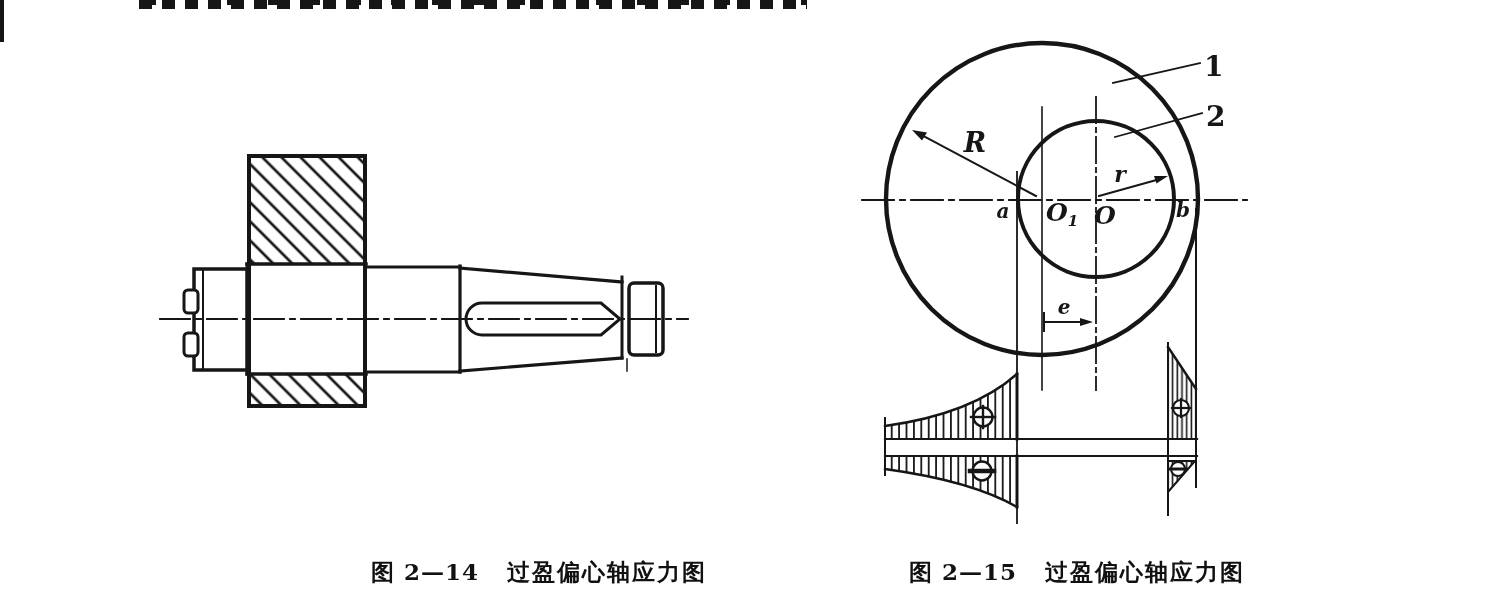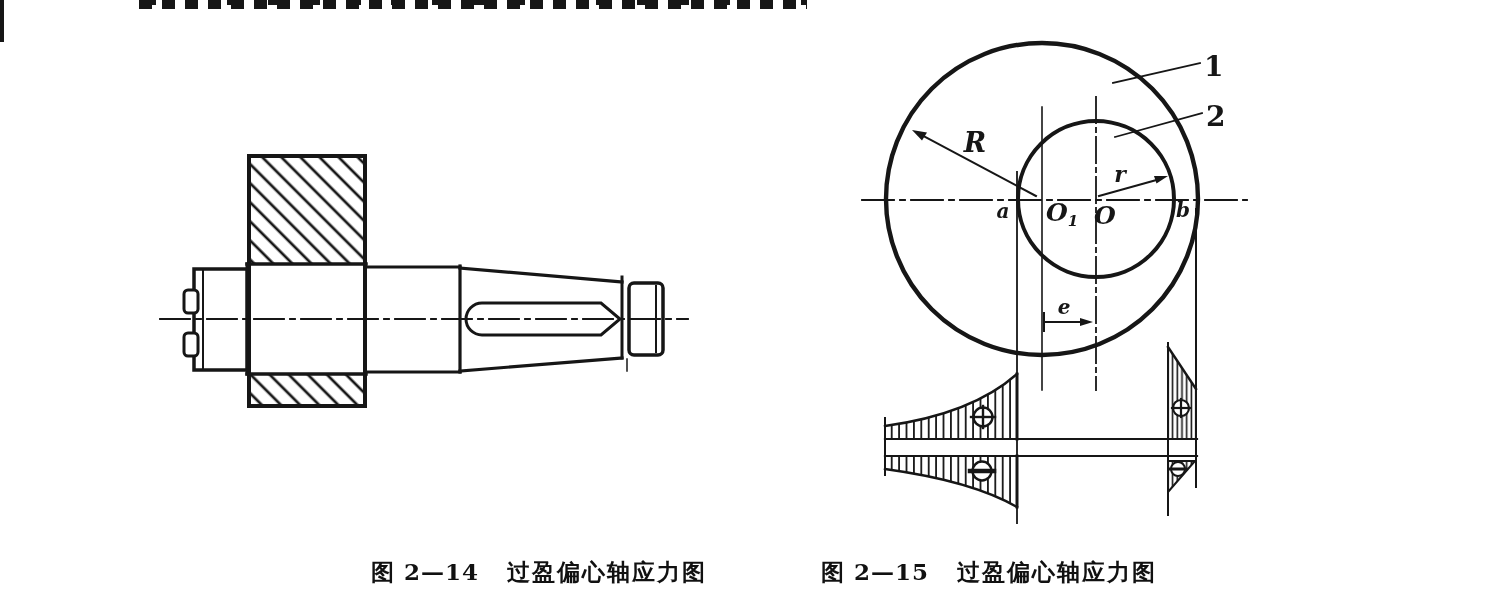--- a/index.html
+++ b/index.html
@@ -155,17 +155,17 @@
       <text class="lbl" x="1176" y="217" font-size="20" text-anchor="start">b</text>
       <text class="lbl" x="1064" y="314" font-size="20" text-anchor="middle">e</text>
       <text class="num" x="1204" y="76" font-size="28" text-anchor="start">1</text>
       <text class="num" x="1206" y="126" font-size="28" text-anchor="start">2</text>
     </g>
   </svg>
 
   <div class="caption" style="left:348px;top:557px;">
     <span class="fig-num">图 2—14</span><span class="fig-title">过盈偏心轴应力图</span>
   </div>
-  <div class="caption" style="left:798px;top:557px;">
+  <div class="caption" style="left:886px;top:557px;">
     <span class="fig-num">图 2—15</span><span class="fig-title">过盈偏心轴应力图</span>
   </div>
 
 </div>
 
 </body></html>

